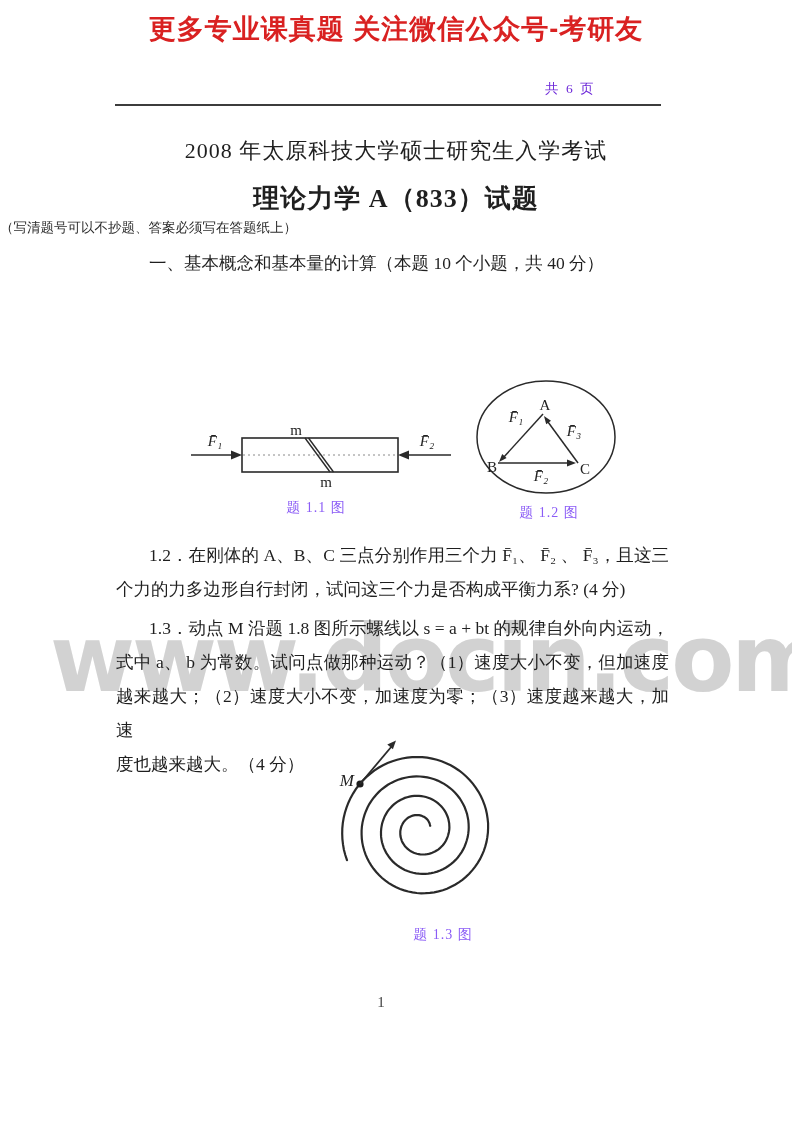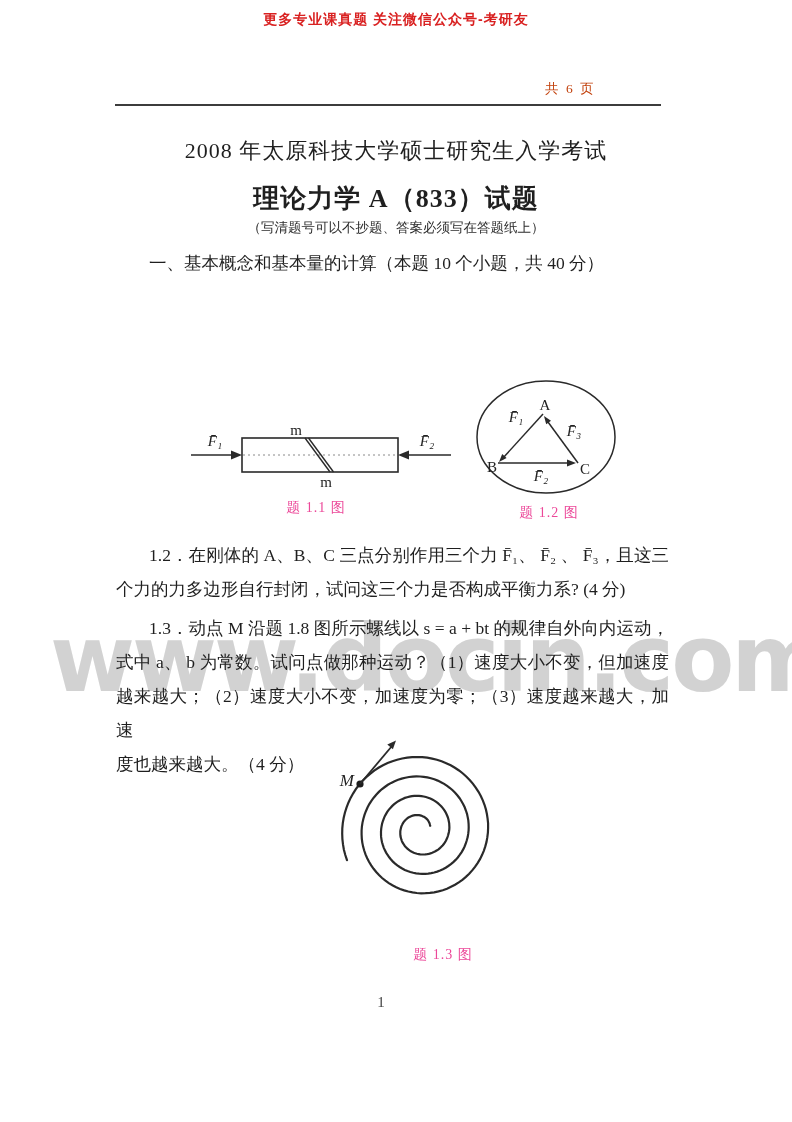--- a/index.html
+++ b/index.html
@@ -1,33 +1,33 @@
 <!DOCTYPE html>
 <html><head>
 <meta charset="utf-8">
 <style>
   html,body{margin:0;padding:0;}
   body{width:792px;height:1122px;background:#ffffff;position:relative;overflow:hidden;
        font-family:"Liberation Serif","DejaVu Serif",serif;color:#1f1f1f;}
   .abs{position:absolute;}
   .promo{top:11px;left:0;right:0;text-align:center;font-family:"Liberation Sans","DejaVu Sans",sans-serif;
-         font-weight:bold;font-size:14px;color:#d92121;letter-spacing:1px;}
-  .pagecount{top:80px;left:545px;font-size:13.5px;color:#c2410c;letter-spacing:2px;}
+         font-weight:bold;font-size:27px;color:#d92121;letter-spacing:1px;}
+  .pagecount{top:80px;left:545px;font-size:13.5px;color:#6d28d9;letter-spacing:2px;}
   .rule{top:104px;left:115px;width:546px;height:2px;background:#3c3c3c;}
   .title1{top:136px;left:0;right:0;text-align:center;font-size:22px;font-weight:normal;letter-spacing:1px;}
   .title2{top:181px;left:0;right:0;text-align:center;font-size:26px;font-weight:bold;letter-spacing:1px;}
-  .note{top:219px;left:0;right:0;text-align:center;font-size:13.5px;color:#2b2b2b;}
+  .note{top:219px;left:0;right:0;font-size:13.5px;color:#2b2b2b;}
   .section{top:251px;left:116px;width:553px;font-size:17.5px;text-indent:33px;}
   .qblock{left:116px;width:553px;font-size:17.5px;line-height:34px;}
   .q11{top:287px;} .q12{top:538px;} .q13{top:611px;}
   .line{white-space:nowrap;}
   .line.j{white-space:normal;text-align:justify;text-align-last:justify;}
   .indent{text-indent:33px;}
-  .caption{font-size:14px;letter-spacing:1px;text-align:center;width:120px;color:#ec4899;}
-  .cap11{top:499px;left:256px;} .cap12{top:504px;left:489px;} .cap13{top:926px;left:383px;margin-top:20px;}
+  .caption{font-size:14px;letter-spacing:1px;text-align:center;width:120px;color:#8b5cf6;}
+  .cap11{top:499px;left:256px;} .cap12{top:504px;left:489px;} .cap13{top:926px;left:383px;}
   .watermark{top:606px;left:50px;width:760px;font-family:"DejaVu Sans","Liberation Sans",sans-serif;
              font-weight:bold;font-size:92px;letter-spacing:-3px;color:#cbcbcb;opacity:.85;z-index:0;}
   .content{position:absolute;inset:0;z-index:1;}
   .pageno{top:994px;left:368px;width:26px;text-align:center;font-size:15px;color:#444;}
   svg{position:absolute;overflow:visible;}
   svg text{font-family:"Liberation Serif","DejaVu Serif",serif;fill:#222;}
   .vec{font-style:italic;font-size:15px;}
   .plain{font-size:15px;}
   .vtx{font-size:15px;}
 </style>

